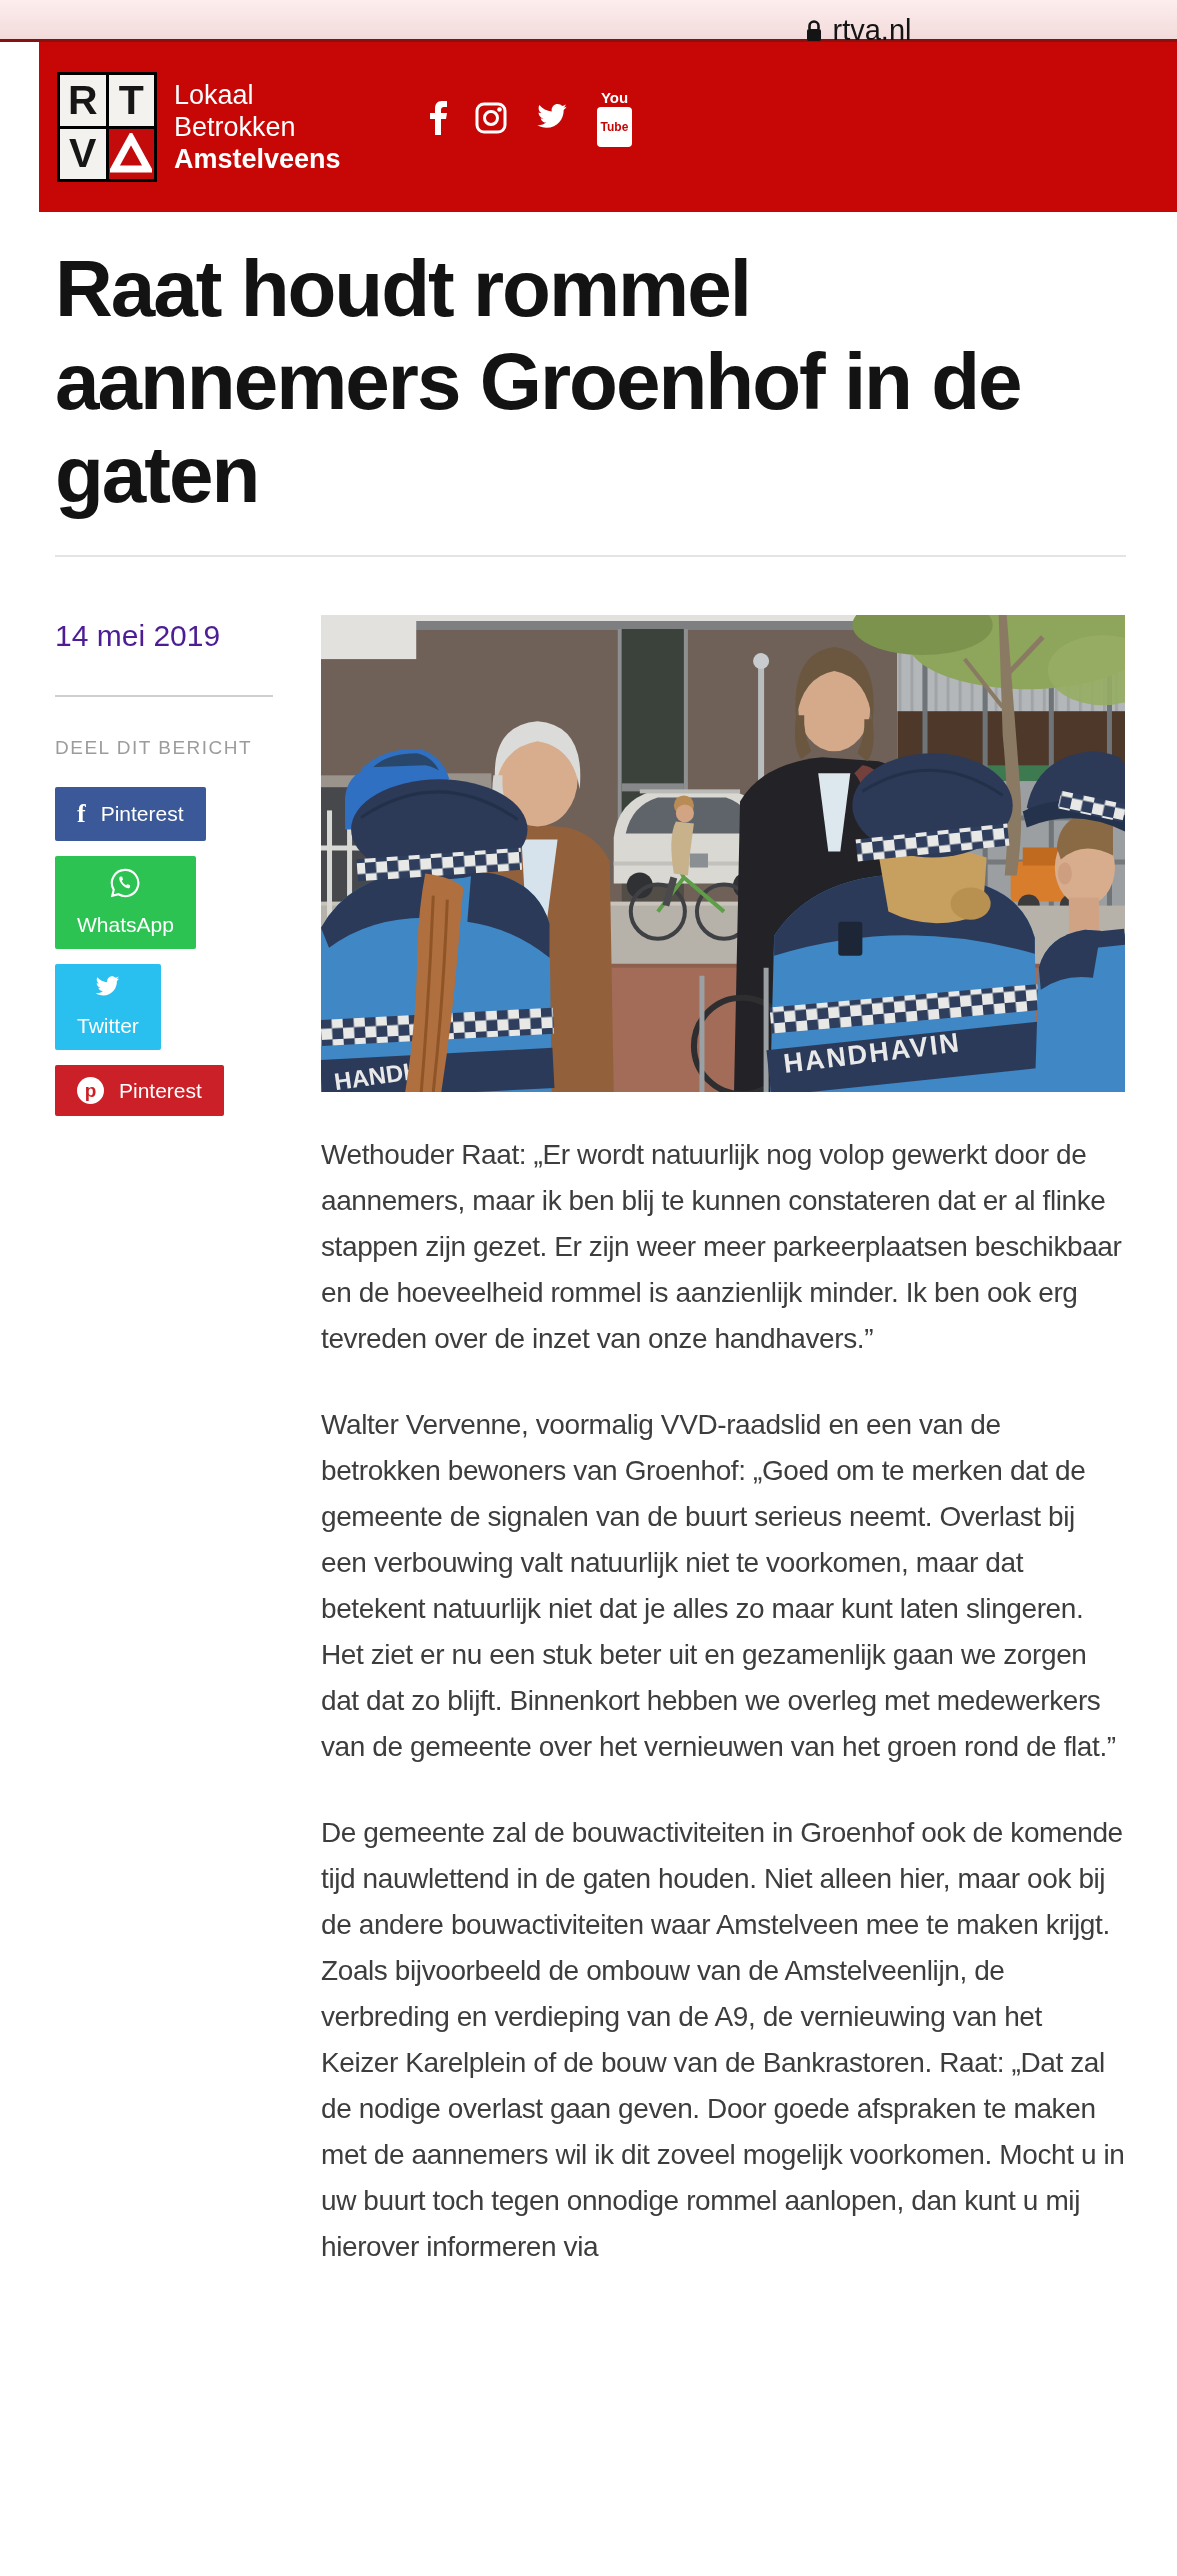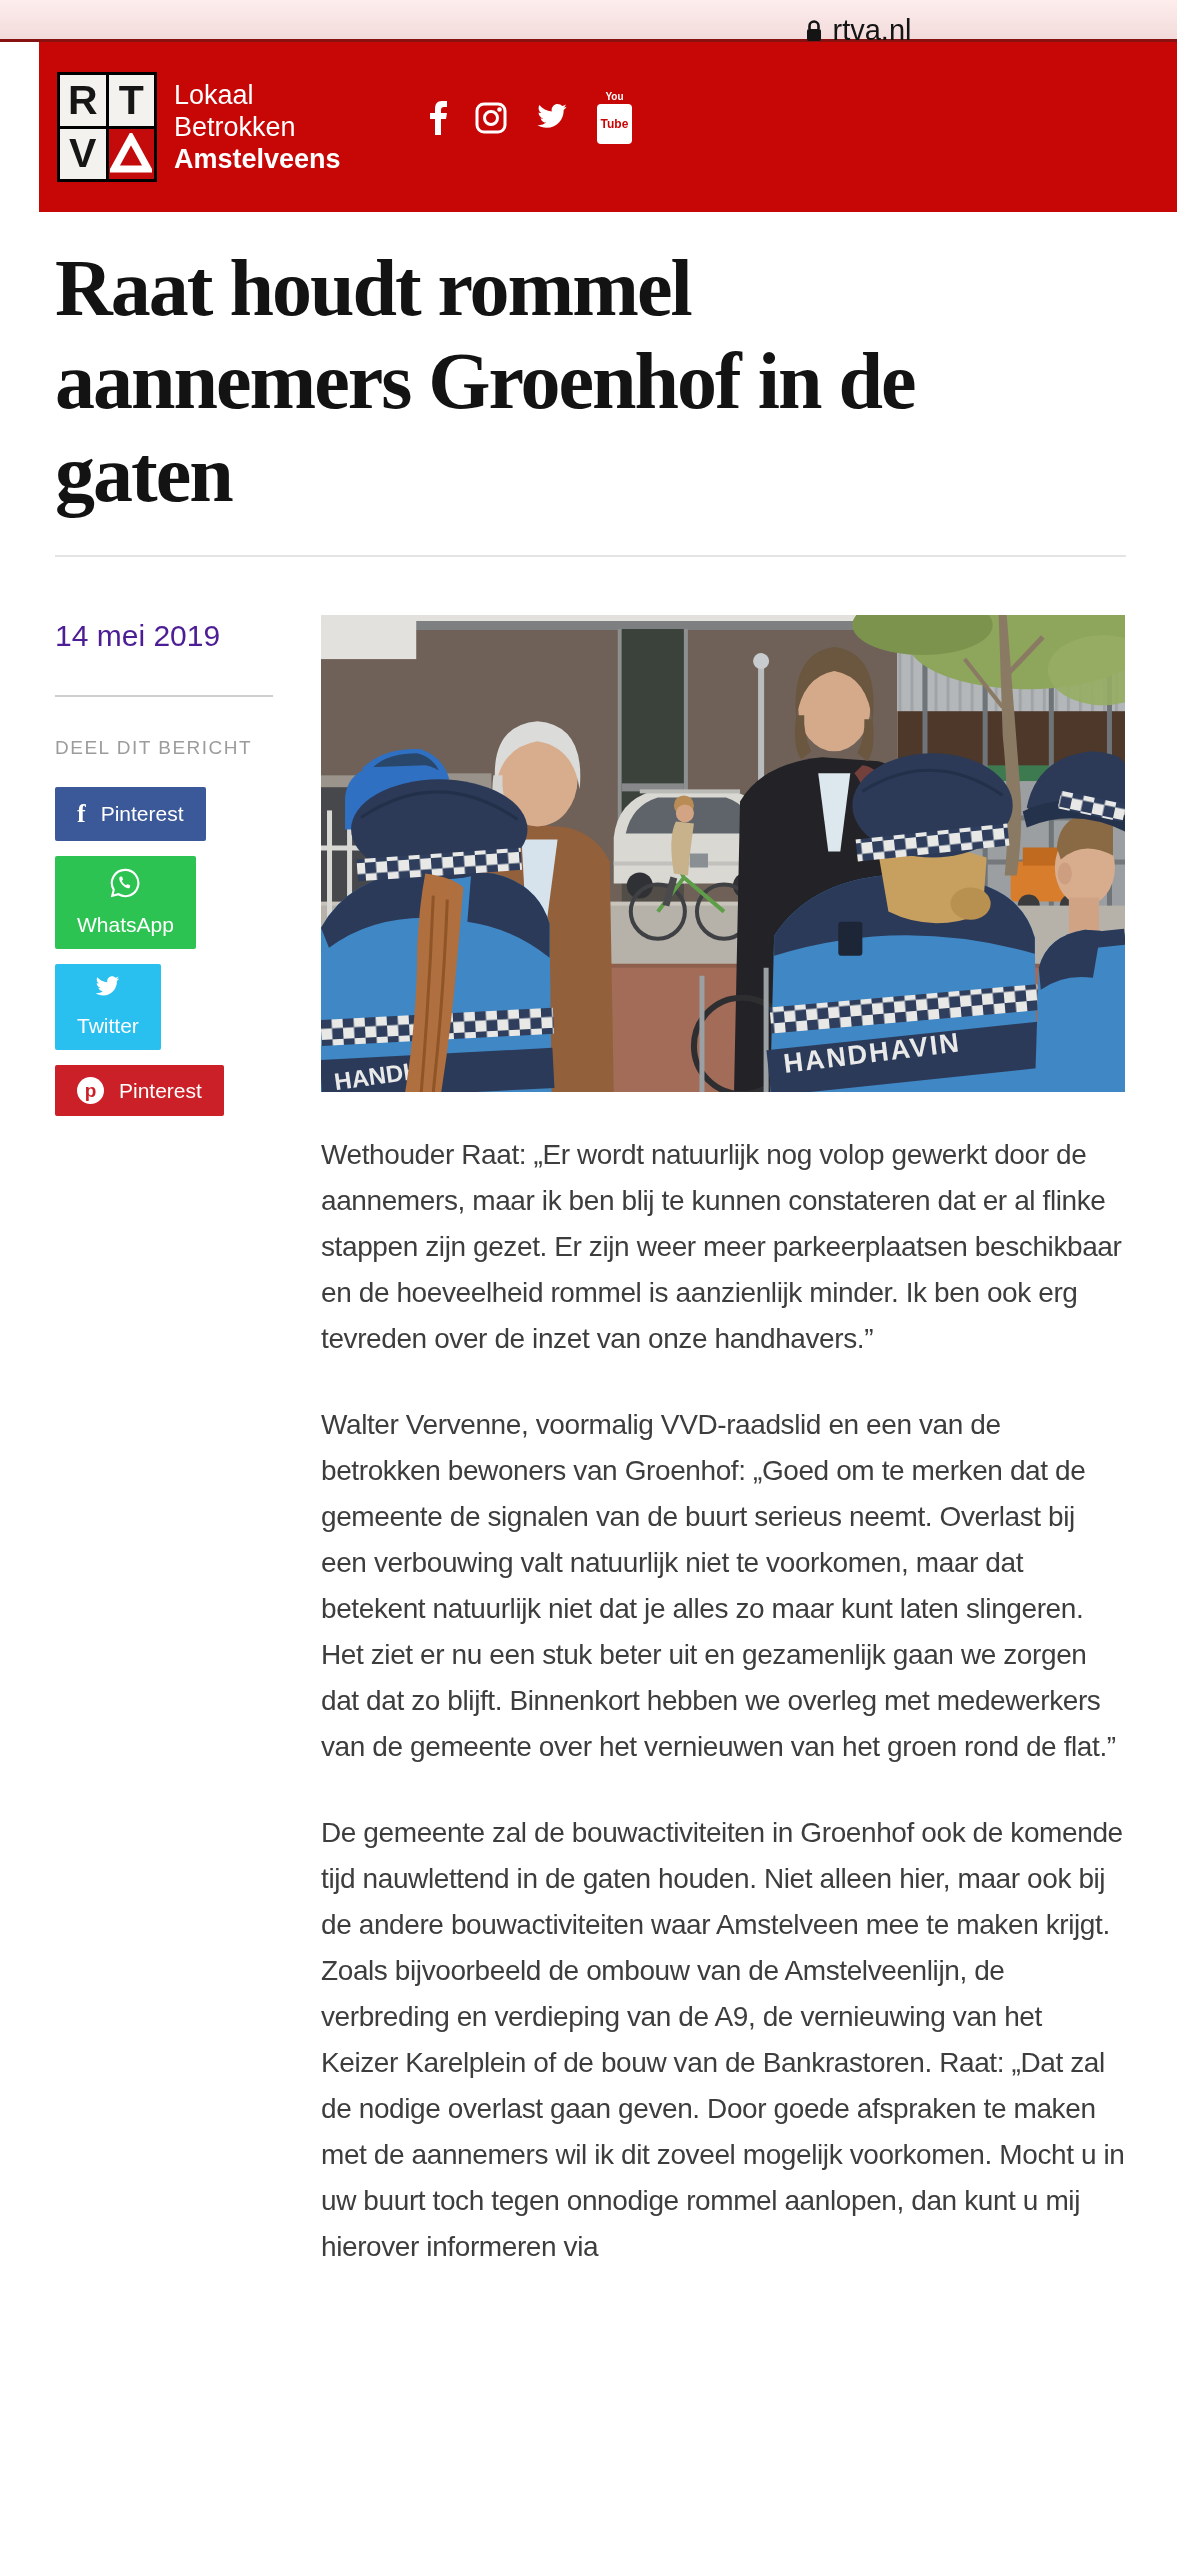--- a/index.html
+++ b/index.html
@@ -14,31 +14,31 @@
   
   .site-header { margin-left:39px; height:170px; background:#c70606; display:flex; align-items:center; padding-left:18px; }
   .logo { width:100px; height:110px; background:#000; display:grid; grid-template-columns:1fr 1fr; grid-template-rows:1fr 1fr; gap:3px; padding:3px; flex:0 0 auto; cursor:pointer; }
   .logo .tile { background:#f4f2ee; color:#161616; font-weight:bold; font-size:41px; display:flex; align-items:center; justify-content:center; }
   .logo .tile-a { background:#c30b0b; }
   .tagline { margin-left:17px; color:#fff; font-size:27px; line-height:32px; }
   .tagline .bold { font-weight:bold; }
   .socials { display:flex; align-items:center; gap:28px; margin-left:88px; margin-top:-18px; }
   .soc { display:flex; align-items:center; justify-content:center; cursor:pointer; }
   .yt { display:flex; flex-direction:column; align-items:center; line-height:1; }
-  .yt .yt-top { color:#fff; font-size:10px; font-weight:bold; margin-bottom:2px; }
+  .yt .yt-top { color:#fff; font-size:15px; font-weight:bold; margin-bottom:2px; }
   .yt .yt-box { background:#fff; border-radius:4px; padding:14px 4px; color:#c70606; font-size:12px; font-weight:bold; }
 
   
   .nav { margin-left:39px; height:97px; background:#9b0404; display:flex; align-items:center; padding-left:18px; gap:49px; }
   .nav-item { color:#fff; font-size:29px; cursor:pointer; }
   .caret { display:inline-block; width:0; height:0; border-left:8px solid transparent; border-right:8px solid transparent; border-top:9px solid #fff; margin-left:9px; }
 
   
   .main { padding:0 52px 0 55px; }
-  .headline { margin-top:30px; max-width:1008px; font-size:80px; line-height:93px; font-weight:bold; letter-spacing:-2px; color:#131313;font-family:Liberation Serif, serif; }
+  .headline { margin-top:30px; max-width:1008px; font-size:80px; line-height:93px; font-weight:bold; letter-spacing:-2px; color:#131313; }
   .title-rule { border:none; border-top:2px solid #e4e4e4; margin-top:34px; width:1071px; }
 
   .content-row { display:flex; margin-top:58px; }
   .sidebar { width:266px; flex:0 0 auto; }
   .date { font-size:30px; color:#4c1d95; margin:4px 0 42px; }
   .side-rule { border:none; border-top:2px solid #cfcfcf; width:218px; }
   .share-heading { margin:40px 0 28px; font-size:19px; letter-spacing:1.5px; color:#9c9c9c; }
   .share-col { display:flex; flex-direction:column; align-items:flex-start; }
   .share-btn { display:inline-flex; align-items:center; gap:15px; color:#fff; font-size:21px; padding:12px 22px; min-height:50px; border:none; border-radius:2px; margin-bottom:15px; cursor:pointer; }
   .fb-f { font-weight:bold; font-size:26px; font-family:"Liberation Serif", serif; }

